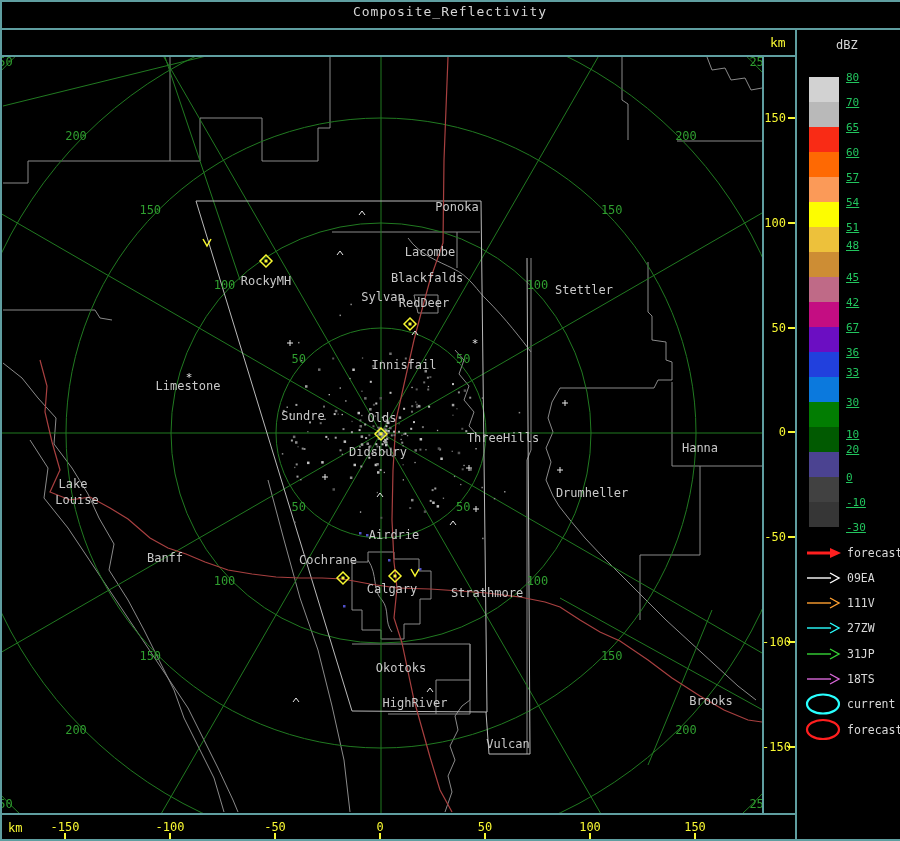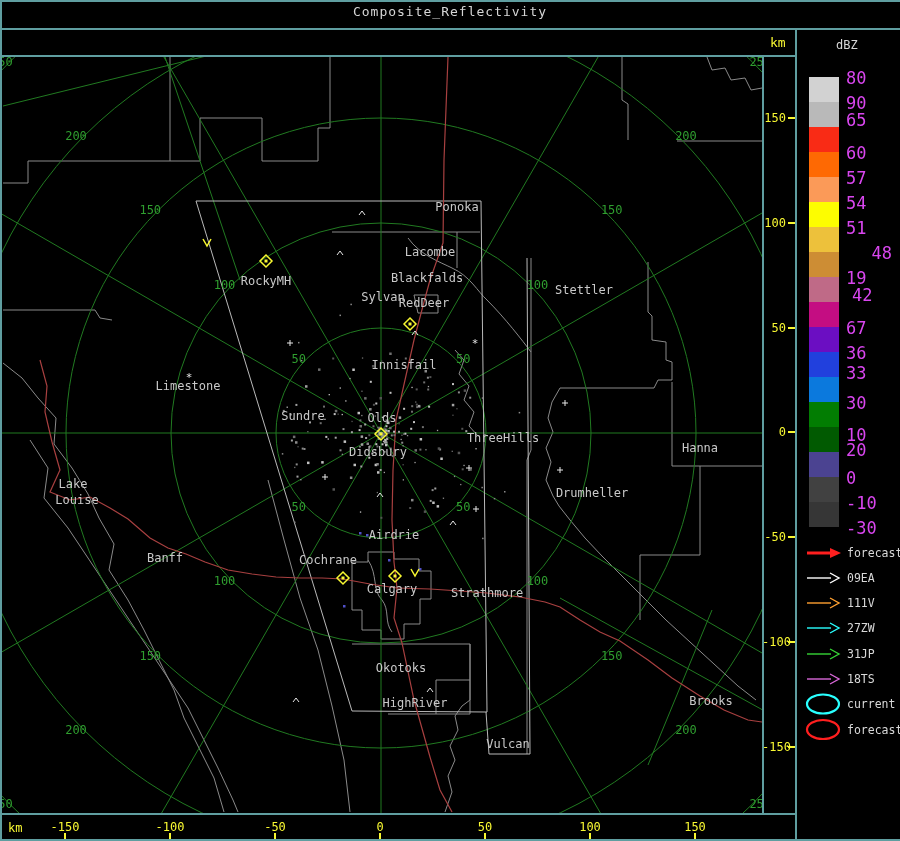--- a/index.html
+++ b/index.html
@@ -6,21 +6,21 @@
   .screen{position:relative;width:900px;height:841px;background:#000;overflow:hidden;
           font-family:"DejaVu Sans Mono","Liberation Mono",monospace;}
   .tealline{position:absolute;background:#5f9ea0;}
   .titlebar{position:absolute;left:0;top:2px;width:900px;height:19px;display:flex;
             align-items:center;justify-content:center;color:#d6d6d6;font-size:13px;letter-spacing:1px;}
   .infobar{position:absolute;left:0;top:30px;width:795px;height:25px;color:#f8f832;font-size:13px;}
   .ts{position:absolute;left:10px;top:5px;}
   .kmtop{position:absolute;left:770px;top:5px;}
   .dbztitle{position:absolute;left:836px;top:38px;color:#d6d6d6;font-size:12px;}
   .cbblock{position:absolute;left:809px;width:30px;}
-  .cblabel{position:absolute;left:846px;width:46px;color:#d946ef;font-size:17px;line-height:12px;}
+  .cblabel{position:absolute;left:846px;width:46px;color:#22c55e;font-size:11px;line-height:12px;text-decoration:underline;}
   .rlabel{position:absolute;color:#f8f832;font-size:12px;line-height:12px;width:24px;text-align:right;}
   .rtick{position:absolute;background:#f8f832;width:7px;height:2px;}
   .bottombar{position:absolute;left:0;top:815px;width:797px;height:24px;color:#f8f832;font-size:12px;}
   .kmbottom{position:absolute;left:8px;top:6px;}
   .blabel{position:absolute;width:44px;text-align:center;top:5px;}
   .btick{position:absolute;background:#f8f832;width:2px;height:6px;top:18px;}
   svg text{font-family:"DejaVu Sans Mono","Liberation Mono",monospace;}
 </style>
 </head>
 <body>
@@ -58,29 +58,29 @@
       <div class="cbblock" style="top: 302px; height: 25px; background: rgb(196, 13, 130);"></div>
       <div class="cbblock" style="top: 327px; height: 25px; background: rgb(107, 14, 194);"></div>
       <div class="cbblock" style="top: 352px; height: 25px; background: rgb(33, 64, 221);"></div>
       <div class="cbblock" style="top: 377px; height: 25px; background: rgb(11, 121, 221);"></div>
       <div class="cbblock" style="top: 402px; height: 25px; background: rgb(2, 125, 2);"></div>
       <div class="cbblock" style="top: 427px; height: 25px; background: rgb(1, 90, 1);"></div>
       <div class="cbblock" style="top: 452px; height: 25px; background: rgb(75, 67, 145);"></div>
       <div class="cbblock" style="top: 477px; height: 25px; background: rgb(65, 65, 65);"></div>
       <div class="cbblock" style="top: 502px; height: 25px; background: rgb(54, 54, 54);"></div>
       <div class="cblabel" style="top: 72px;">80</div>
-      <div class="cblabel" style="top: 97px;">90</div>
-      <div class="cblabel" style="top: 114px;">65</div>
+      <div class="cblabel" style="top: 97px;">70</div>
+      <div class="cblabel" style="top: 122px;">65</div>
       <div class="cblabel" style="top: 147px;">60</div>
       <div class="cblabel" style="top: 172px;">57</div>
       <div class="cblabel" style="top: 197px;">54</div>
       <div class="cblabel" style="top: 222px;">51</div>
-      <div class="cblabel" style="top: 247px; text-align: right;">48</div>
-      <div class="cblabel" style="top: 272px;">19</div>
-      <div class="cblabel" style="top: 289px; margin-left: 6px;">42</div>
+      <div class="cblabel" style="top: 240px;">48</div>
+      <div class="cblabel" style="top: 272px;">45</div>
+      <div class="cblabel" style="top: 297px;">42</div>
       <div class="cblabel" style="top: 322px;">67</div>
       <div class="cblabel" style="top: 347px;">36</div>
       <div class="cblabel" style="top: 367px;">33</div>
       <div class="cblabel" style="top: 397px;">30</div>
       <div class="cblabel" style="top: 444px;">20</div>
       <div class="cblabel" style="top: 429px;">10</div>
       <div class="cblabel" style="top: 472px;">0</div>
       <div class="cblabel" style="top: 497px;">-10</div>
       <div class="cblabel" style="top: 522px;">-30</div>
     </div>

